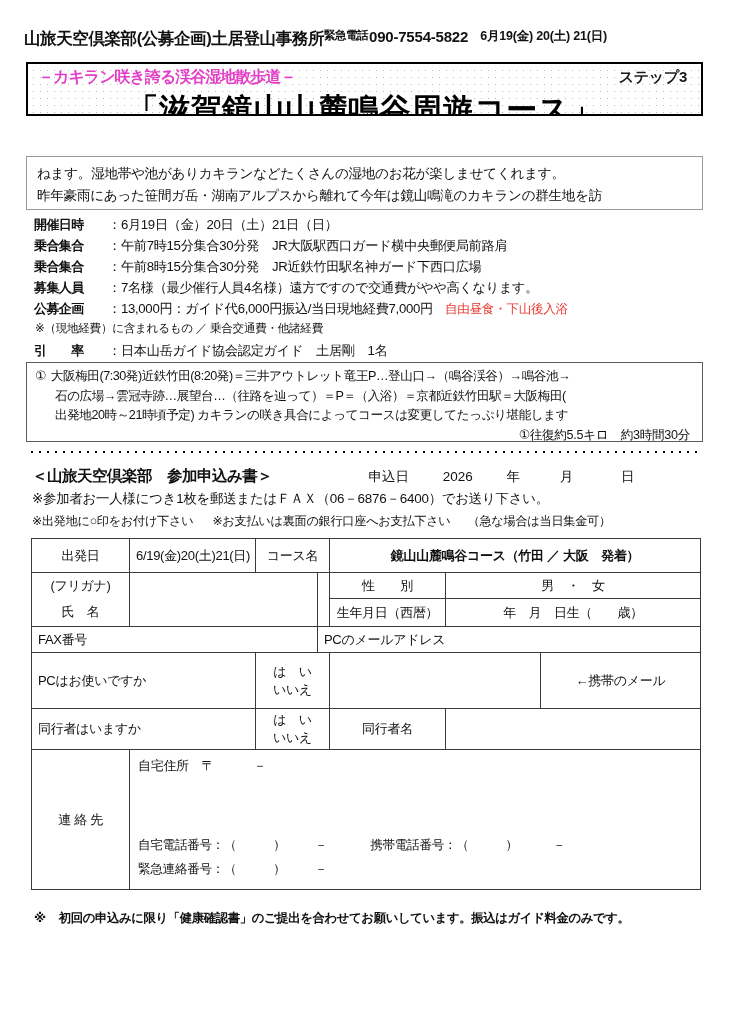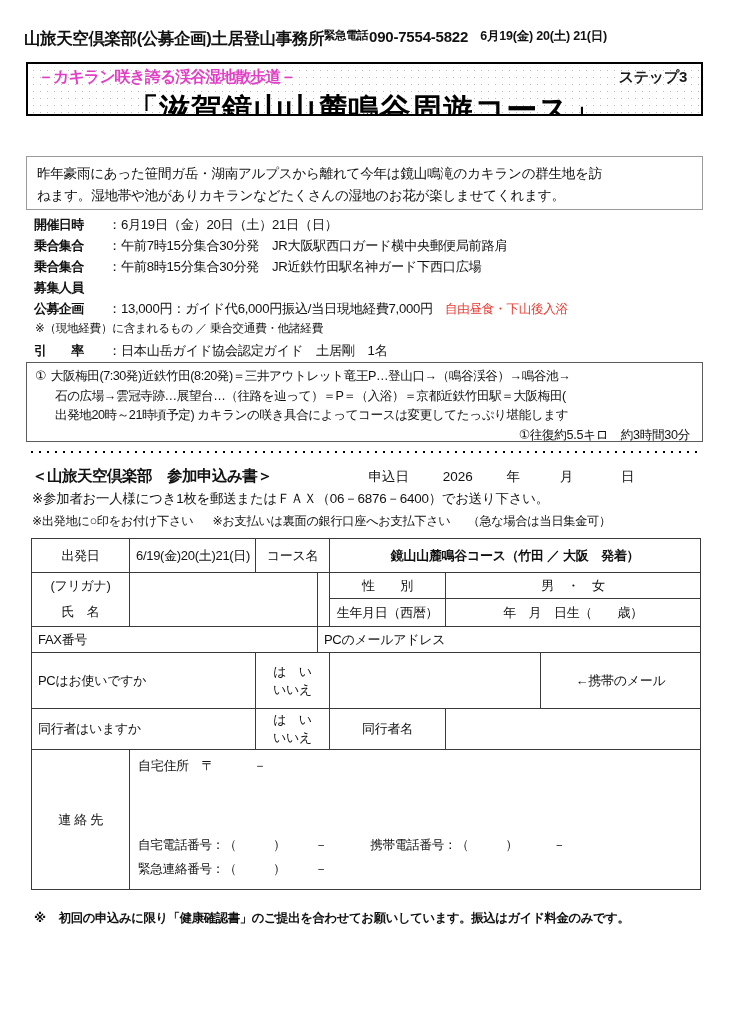--- a/index.html
+++ b/index.html
@@ -149,39 +149,40 @@
     <span class="dates-top">6月19(金) 20(土) 21(日)</span>
   </div>
 
   <div class="titlebox">
     <div class="subtitle">－カキラン咲き誇る渓谷湿地散歩道－</div>
     <div class="step">ステップ3</div>
     <div class="maintitle">「滋賀鏡山山麓鳴谷周遊コース」</div>
   </div>
 
   <div class="descbox">
+    <p>ねます。湿地帯や池がありカキランなどたくさんの湿地のお花が楽しませてくれます。</p>
     <p>昨年豪雨にあった笹間ガ岳・湖南アルプスから離れて今年は鏡山鳴滝のカキランの群生地を訪</p>
-    <p>ねます。湿地帯や池がありカキランなどたくさんの湿地のお花が楽しませてくれます。</p>
   </div>
 
   <div class="details">
     <div class="drow">
       <span class="dlabel">開催日時</span>
       <span class="dval">：6月19日（金）20日（土）21日（日）</span>
     </div>
     <div class="drow">
       <span class="dlabel">乗合集合</span>
       <span class="dval">：午前7時15分集合30分発　JR大阪駅西口ガード横中央郵便局前路肩</span>
     </div>
     <div class="drow">
       <span class="dlabel">乗合集合</span>
       <span class="dval">：午前8時15分集合30分発　JR近鉄竹田駅名神ガード下西口広場</span>
     </div>
     <div class="drow">
       <span class="dlabel">募集人員</span>
+      <span class="dval">：7名様（最少催行人員4名様）遠方ですので交通費がやや高くなります。</span>
     </div>
     <div class="drow">
       <span class="dlabel">公募企画</span>
       <span class="dval">：13,000円：ガイド代6,000円振込/当日現地経費7,000円</span>
       <span class="red">自由昼食・下山後入浴</span>
     </div>
     <div class="drow">
       <span class="note-line">※（現地経費）に含まれるもの ／ 乗合交通費・他諸経費</span>
     </div>
     <div class="drow">

